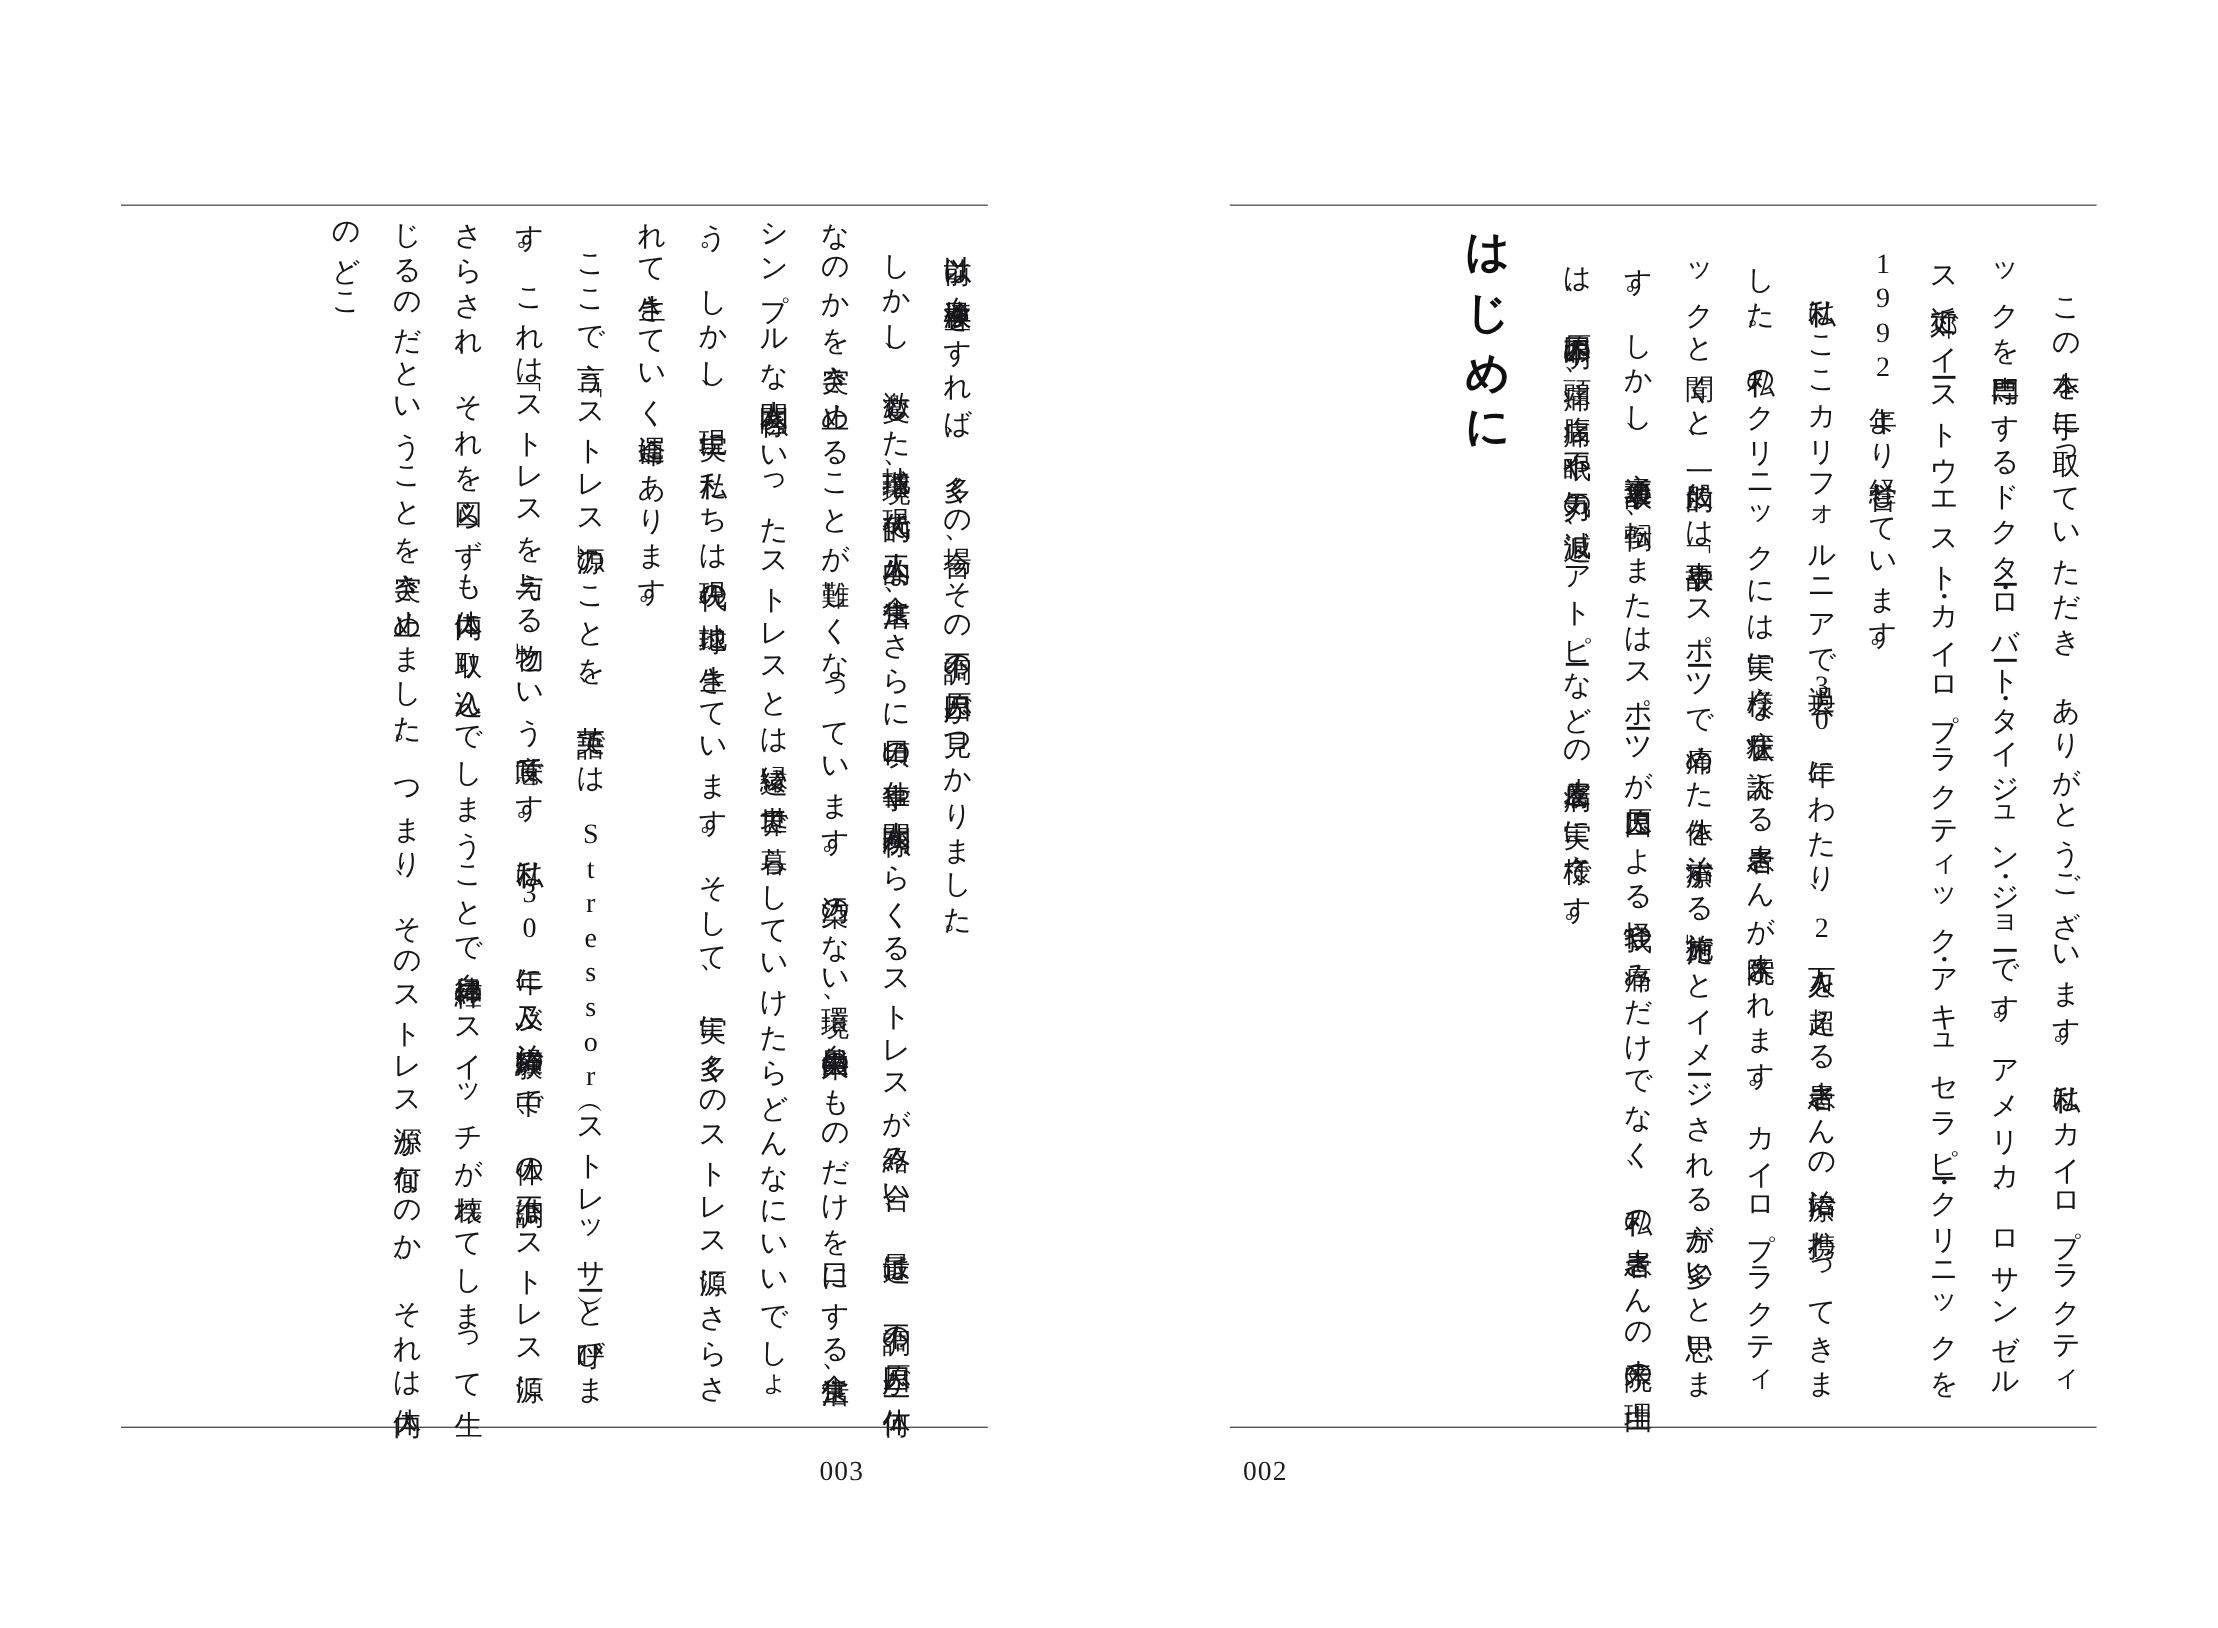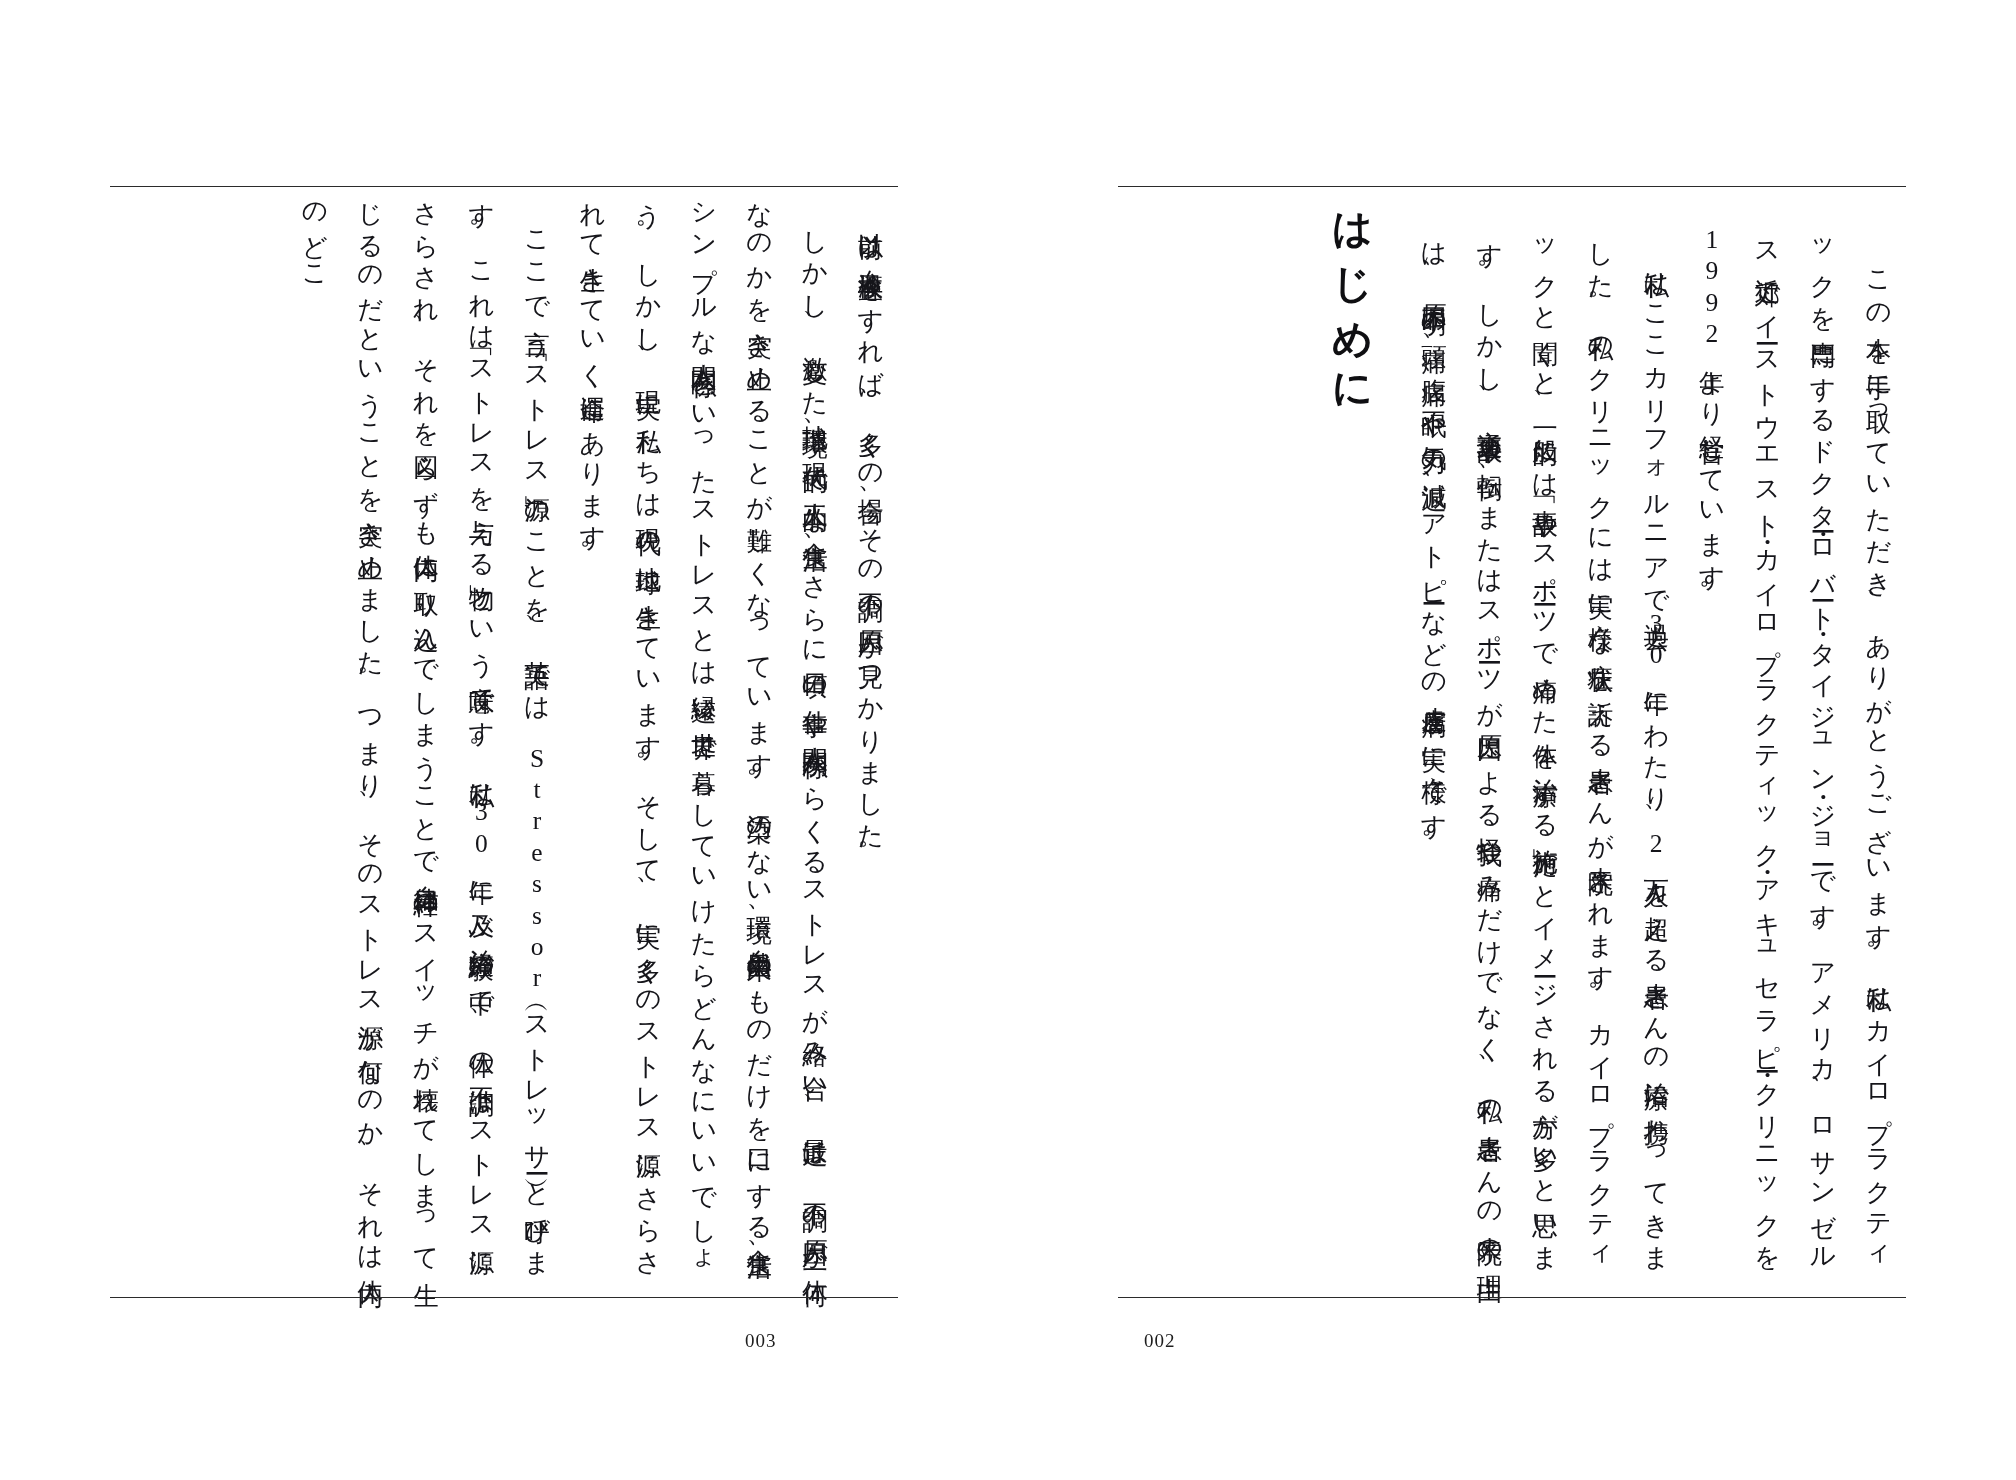--- a/index.html
+++ b/index.html
@@ -40,26 +40,26 @@
     left: 110px;
     right: 110px;
   }
   .rule-top { top: 186px; }
   .rule-bottom { bottom: 182px; }
 
   .folio {
     position: absolute;
     bottom: 128px;
     font-family: "Liberation Serif", "DejaVu Serif", serif;
-    font-size: 19px;
+    font-size: 25px;
     letter-spacing: 1px;
     color: #1d1d1d;
   }
   .page-left .folio { left: 745px; }
-  .page-right .folio { left: 136px; }
+  .page-right .folio { left: 122px; }
 
   
   .vtext {
     writing-mode: vertical-rl;
     -webkit-writing-mode: vertical-rl;
     text-orientation: upright;
     height: 1080px;
     font-size: 25.5px;
     line-height: 2.18;
     letter-spacing: 2.4px;

